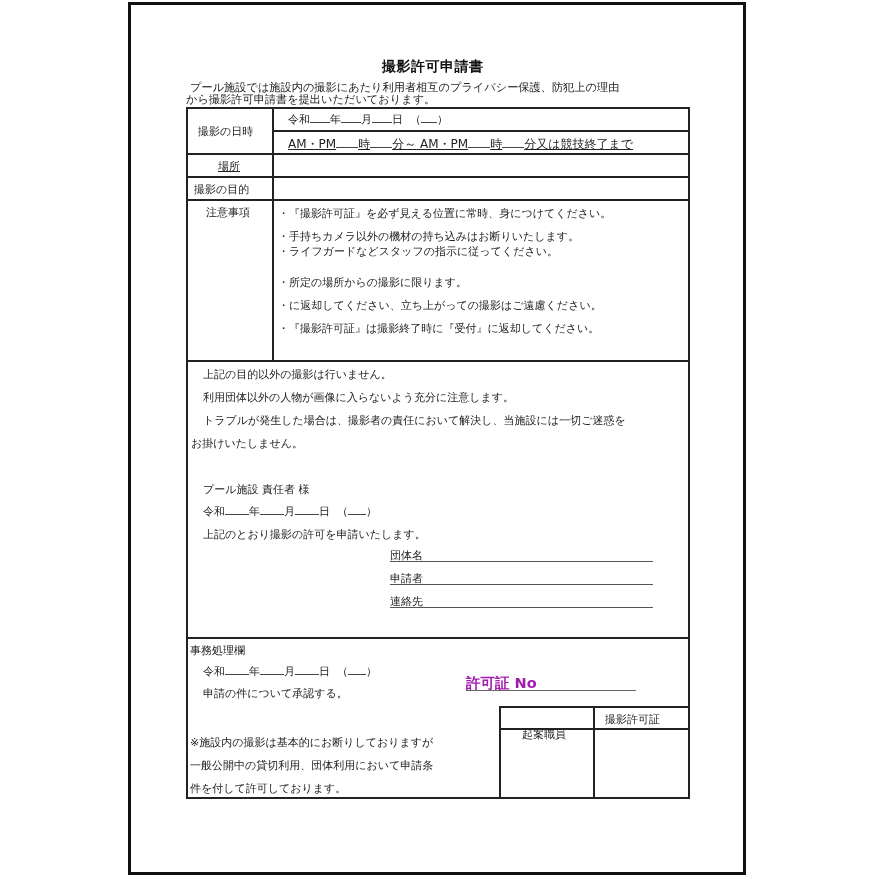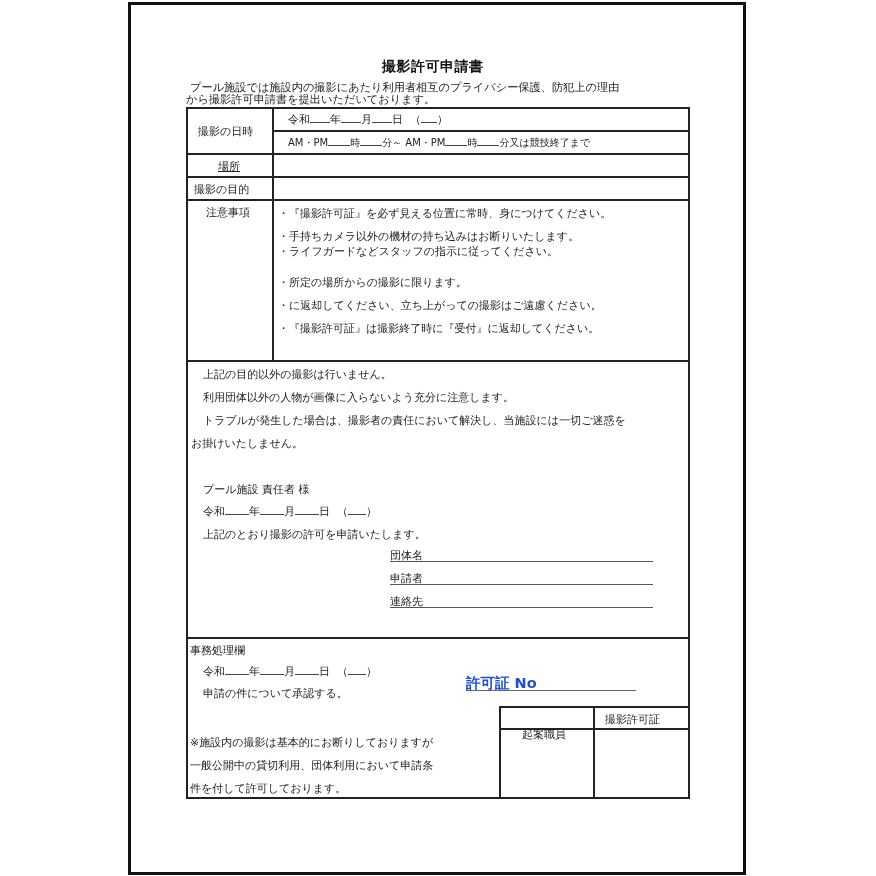--- a/index.html
+++ b/index.html
@@ -6,21 +6,21 @@
   body { width:876px; height:876px; position:relative; overflow:hidden;
          font-family:"DejaVu Sans", "Liberation Sans", sans-serif; color:#222; }
   .frame { position:absolute; left:128px; top:2px; width:612px; height:867px;
            border:3px solid #111; background:#fff; }
   .abs { position:absolute; white-space:nowrap; }
   .title { left:382px; top:58px; font-size:14px; font-weight:bold; color:#111; letter-spacing:0.5px; }
   .intro { left:190px; font-size:11.2px; line-height:12px; color:#222; }
   .line { position:absolute; background:#222; }
   .cell-text { font-size:11px; color:#222; }
   .blank { display:inline-block; border-bottom:1px solid #444; height:9px; vertical-align:baseline; }
-  .permit { left:466px; top:674px; font-size:14.5px; font-weight:bold; color:#1d4ed8; }
+  .permit { left:466px; top:674px; font-size:14.5px; font-weight:bold; color:#a21caf; }
   .sigline { position:absolute; height:1px; background:#555; }
 </style>
 </head>
 <body>
 
 <div class="frame"></div>
 
 <div class="abs title">撮影許可申請書</div>
 <div class="abs intro" style="top:82px;">プール施設では施設内の撮影にあたり利用者相互のプライバシー保護、防犯上の理由</div>
 <div class="abs intro" style="top:94px; left:186px;">から撮影許可申請書を提出いただいております。</div>
@@ -37,21 +37,21 @@
   <div class="line" style="left:186px; top:153px; width:504px; height:2px;"></div>
   <div class="line" style="left:186px; top:176px; width:504px; height:2px;"></div>
   <div class="line" style="left:186px; top:199px; width:504px; height:2px;"></div>
   <div class="line" style="left:186px; top:360px; width:504px; height:2px;"></div>
   <div class="line" style="left:186px; top:637px; width:504px; height:2px;"></div>
 
   <div class="abs cell-text" style="left:198px; top:124px;">撮影の日時</div>
   <div class="abs cell-text" style="left:288px; top:112px;">
     <span>令和</span><span class="blank" style="width:20px;"></span><span>年</span><span class="blank" style="width:20px;"></span><span>月</span><span class="blank" style="width:20px;"></span><span>日</span>&nbsp;&nbsp;<span>（</span><span class="blank" style="width:16px;"></span><span>）</span>
   </div>
-  <div class="abs cell-text" style="left:288px; top:136px; font-size:10px;">
+  <div class="abs cell-text" style="left:288px; top:136px; font-size:12px;text-decoration:underline;">
     <span>AM・PM</span><span class="blank" style="width:22px;"></span><span>時</span><span class="blank" style="width:22px;"></span><span>分～</span>&nbsp;<span>AM・PM</span><span class="blank" style="width:22px;"></span><span>時</span><span class="blank" style="width:22px;"></span><span>分又は競技終了まで</span>
   </div>
 
   <div class="abs cell-text" style="left:218px; top:159px;text-decoration:underline;">場所</div>
   <div class="abs cell-text" style="left:278px; top:157px; width:408px; height:18px;"></div>
 
   <div class="abs cell-text" style="left:194px; top:182px;">撮影の目的</div>
   <div class="abs cell-text" style="left:278px; top:180px; width:408px; height:18px;"></div>
 
   <div class="abs cell-text" style="left:206px; top:205px;">注意事項</div>

